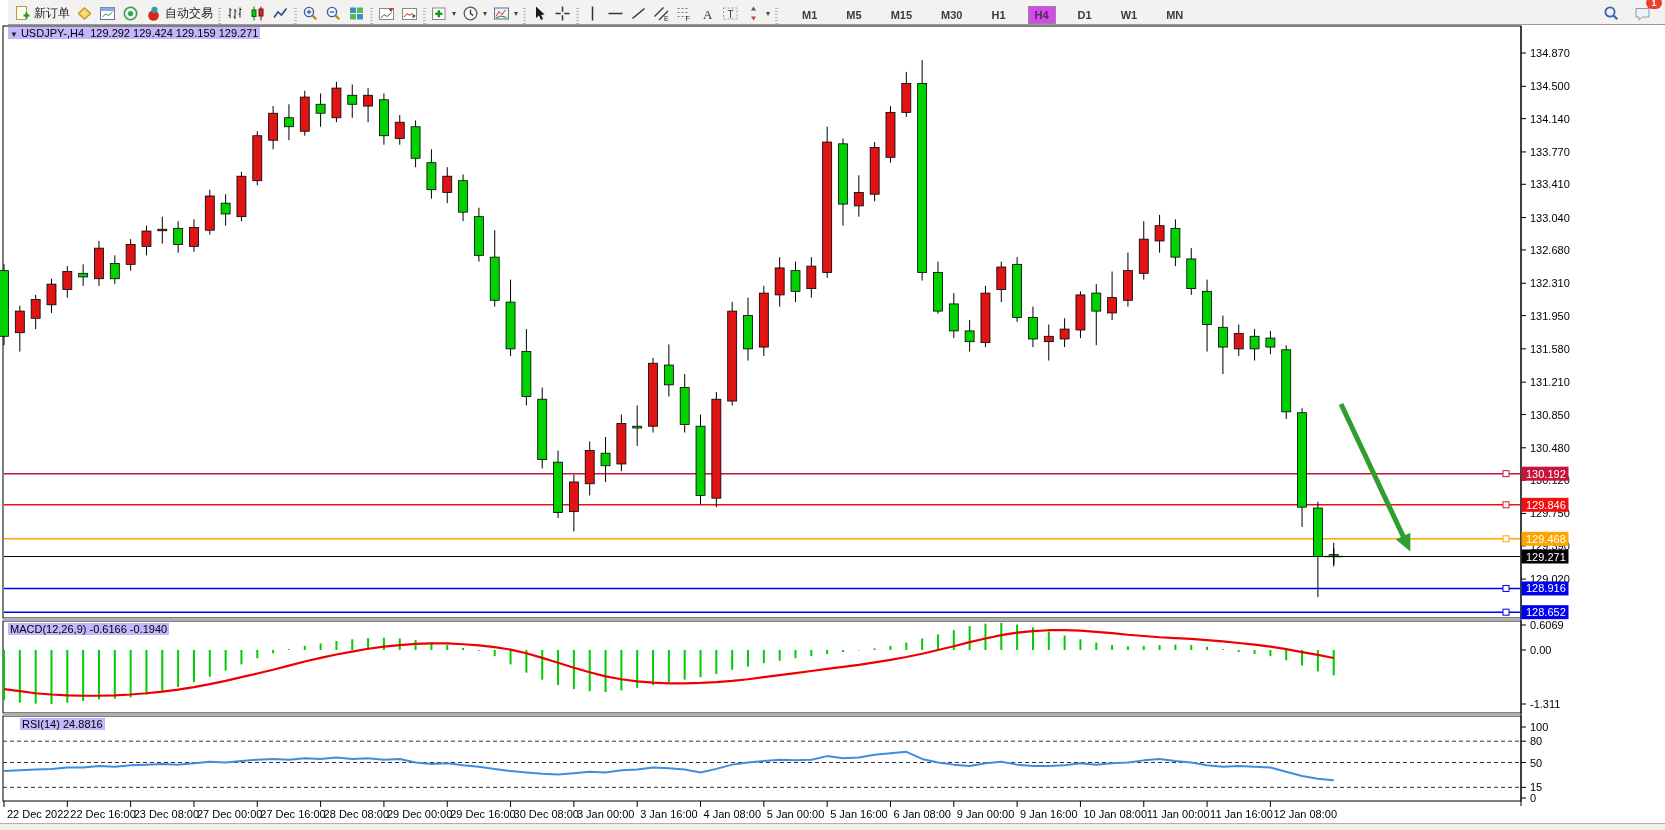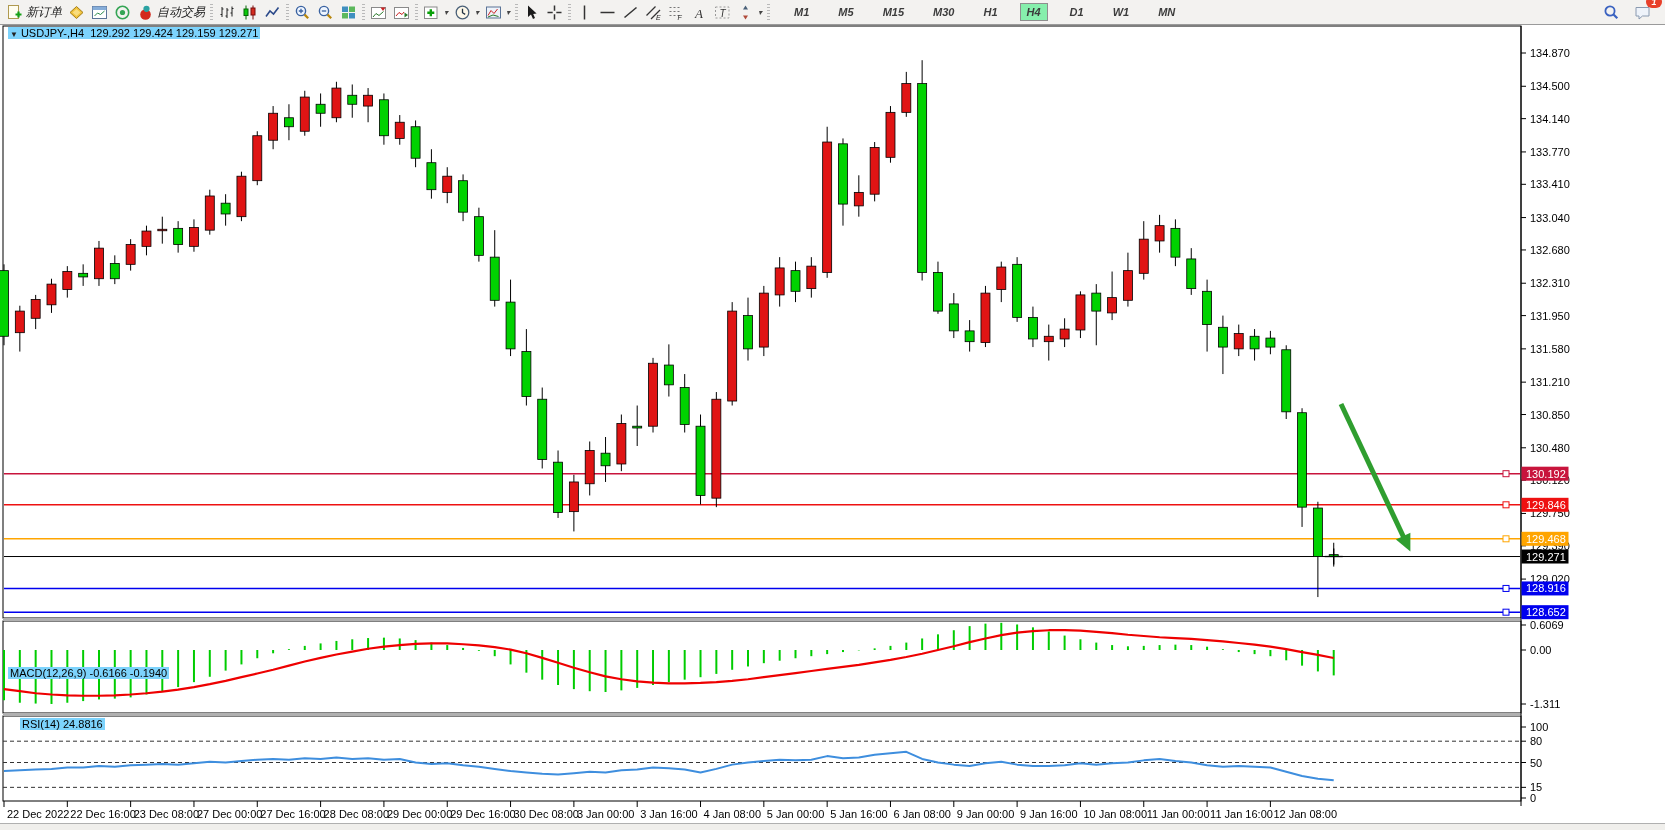--- a/index.html
+++ b/index.html
@@ -1,35 +1,35 @@
 <!DOCTYPE html>
 <html><head>
 <meta charset="utf-8">
 <style>
   html,body{margin:0;padding:0;background:#fff;}
   .app{position:relative;width:1665px;height:830px;background:#fff;overflow:hidden;
        font-family:"Liberation Sans",sans-serif;font-size:11px;color:#000;}
   
-  .toolbar{position:absolute;top:0;left:0;right:0;height:24px;background:#f3f2f0;
-           border-bottom:1px solid #9a9a9a;display:flex;align-items:center;padding:0 3px;z-index:5;font-style:italic;}
+  .toolbar{position:absolute;top:0;left:8px;right:0;height:24px;background:#f3f2f0;
+           border-bottom:1px solid #9a9a9a;display:flex;align-items:flex-end;padding:0 3px;z-index:5;}
   .tbtn{display:flex;align-items:center;gap:3px;height:20px;padding:1px 3px;cursor:default;}
   .tbtn svg{display:block;}
   .cnlabel{font-size:12px;color:#222;white-space:nowrap;}
   .dd{font-size:8px;color:#444;margin-left:1px;}
   .thandle{width:3px;height:16px;margin:0 2px;
            background:repeating-linear-gradient(to bottom,#b9b9b9 0 1px,transparent 1px 3px);}
   .tf{font-weight:bold;font-size:11px;color:#3c3c3c;padding:2px 6px;border:1px solid transparent;margin-left:15px;}
-  .tf.active{border:1px solid #8e8e8e;background:#86efac;}
+  .tf.active{border:1px solid #8e8e8e;background:#d946ef;}
   .right-cluster{margin-left:auto;display:flex;align-items:center;gap:8px;padding-right:8px;}
   .chatwrap{position:relative;}
   .badge{position:absolute;top:-5px;right:-8px;background:#e8402a;color:#fff;font-weight:bold;
          font-size:9px;line-height:12px;min-width:12px;text-align:center;border-radius:7px;padding:0 2px;}
   
   #chart{position:absolute;left:0;top:25px;z-index:1;}
-  .ovl{position:absolute;z-index:2;font-size:11px;white-space:nowrap;background:#7dd3fc;padding:0 2px;}
+  .ovl{position:absolute;z-index:2;font-size:11px;white-space:nowrap;background:#c4b5fd;padding:0 2px;}
   .tri{font-size:8px;margin-right:3px;color:#222;}
   .statusbar{position:absolute;left:0;right:0;bottom:0;height:6px;background:#f0efec;border-top:1px solid #b0b0b0;z-index:4;}
 </style>
 </head>
 <body>
 
 <div class="app">
   <div class="toolbar" id="toolbar">
       <div class="tbtn">
         <span>
@@ -664,21 +664,21 @@
       <text x="1146.76" y="818" fill="#000" font-size="11" font-family="Liberation Sans, sans-serif">11 Jan 00:00</text>
       <line x1="1207.08" y1="801" x2="1207.08" y2="807" stroke="#000"></line>
       <text x="1210.08" y="818" fill="#000" font-size="11" font-family="Liberation Sans, sans-serif">11 Jan 16:00</text>
       <line x1="1270.4" y1="801" x2="1270.4" y2="807" stroke="#000"></line>
       <text x="1273.4" y="818" fill="#000" font-size="11" font-family="Liberation Sans, sans-serif">12 Jan 08:00</text>
     </svg>
 
   <div class="ovl" style="left:8px;top:27px;">
     <span class="tri">▼</span><span>USDJPY-,H4</span>&nbsp;&nbsp;<span>129.292 129.424 129.159 129.271</span>
   </div>
-  <div class="ovl" style="left:8px;top:623px;margin-top:44px;">
+  <div class="ovl" style="left:8px;top:623px;">
     <span>MACD(12,26,9)</span>
     <span>-0.6166 -0.1940</span>
   </div>
   <div class="ovl" style="left:20px;top:718px;">
     <span>RSI(14)</span>
     <span>24.8816</span>
   </div>
 
   <div class="statusbar"></div>
 </div>

